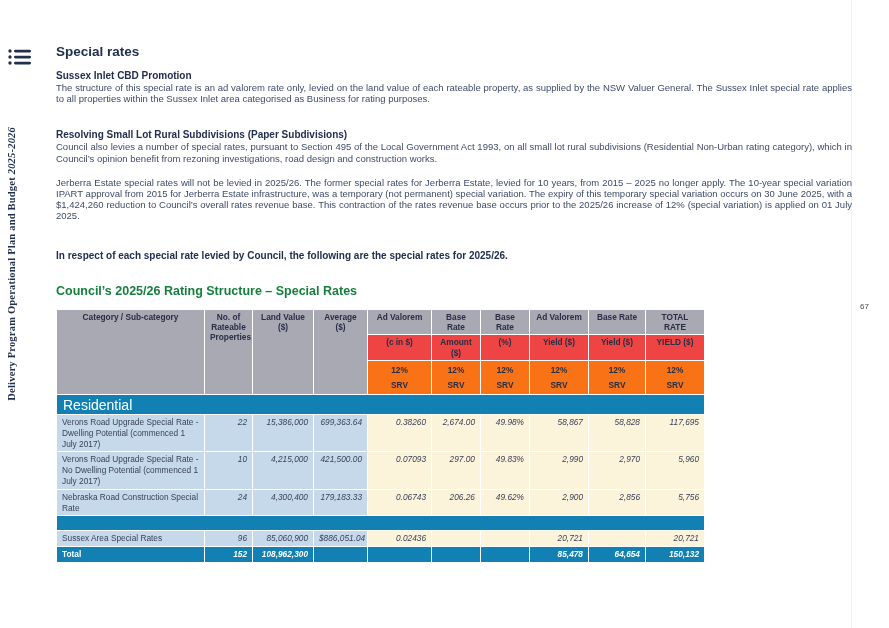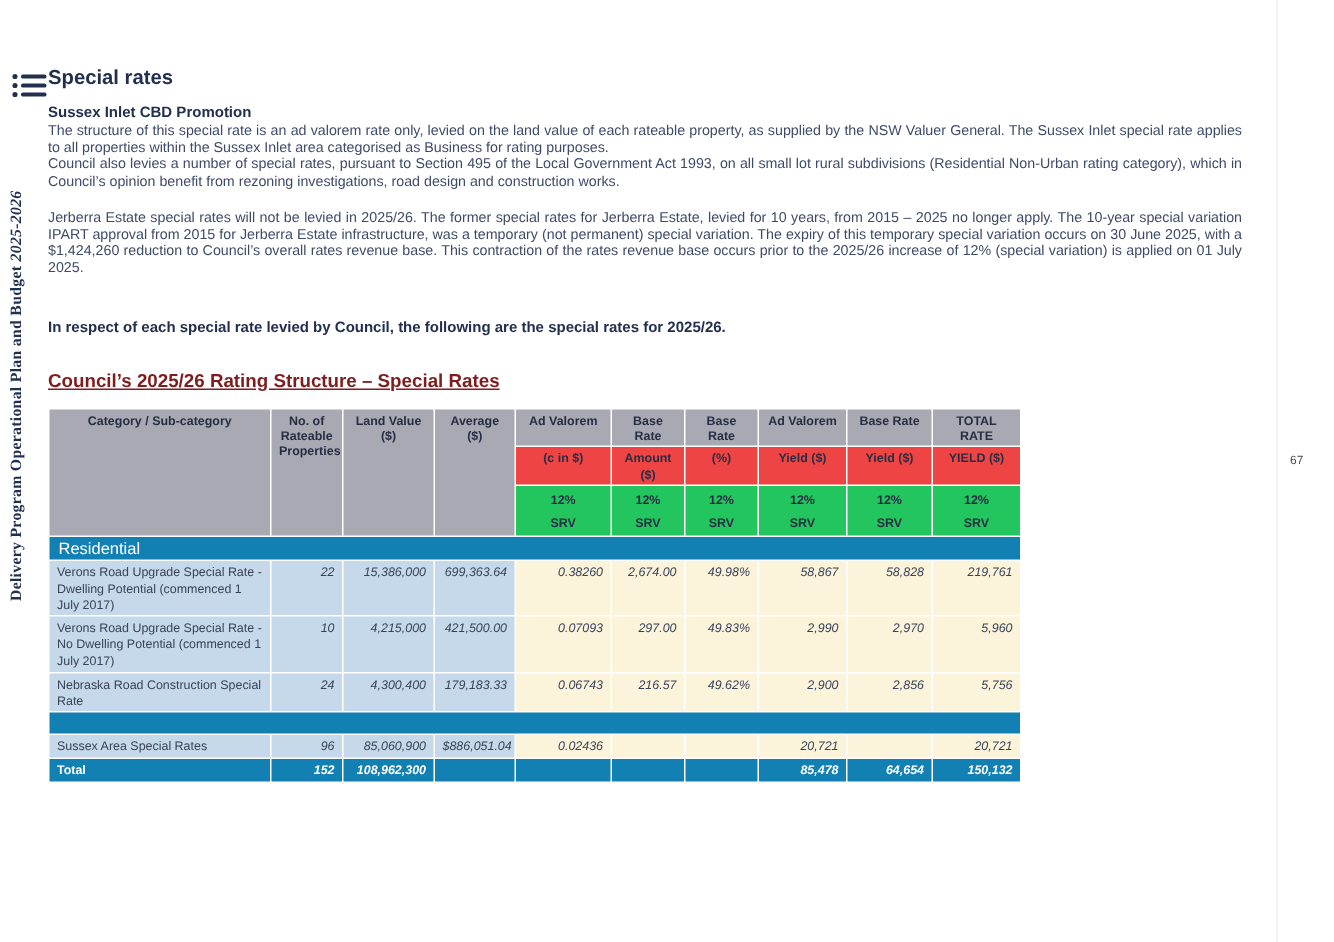--- a/index.html
+++ b/index.html
@@ -18,40 +18,40 @@
     writing-mode:vertical-rl;transform:rotate(180deg);
     font-family:"Liberation Serif", serif;font-weight:bold;
     font-size:10.5px;letter-spacing:.2px;color:#1f3050;white-space:nowrap;
   }
   .sidebar-title .years{font-style:italic;}
 
   .list-icon{position:absolute;left:8px;top:48px;width:24px;height:18px;cursor:pointer;}
 
   .page-number{position:absolute;left:860px;top:302px;font-size:8px;color:#4a4a4a;}
 
-  .content{position:absolute;left:32px;top:44px;width:796px;color:#3e4b68;}
+  .content{position:absolute;left:56px;top:44px;width:796px;color:#3e4b68;}
   .doc-title{font-size:13.5px;font-weight:bold;color:#222f4e;margin:0 0 11px 0;}
   .sec-heading{font-size:10px;font-weight:bold;color:#222f4e;margin:0 0 1px 0;}
   .para{font-size:9.5px;line-height:11.2px;text-align:justify;margin:0;}
   .gap-lg{margin-top:25px;}
   .gap-md{margin-top:13px;}
   .emphasis{font-size:10px;font-weight:bold;color:#222f4e;margin-top:28px;}
-  .table-title{font-size:12.5px;font-weight:bold;color:#7f1d1d;margin-top:23px;text-decoration:underline;}
+  .table-title{font-size:12.5px;font-weight:bold;color:#15803d;margin-top:23px;}
 
   table.rates{
     margin-top:11px;width:638px;table-layout:fixed;
     border-collapse:separate;border-spacing:1.5px;
     font-size:8.3px;color:#39425a;
   }
   table.rates th,table.rates td{padding:2px 5px;vertical-align:top;}
   .pre{white-space:pre-line;}
   .th-gray{background:#a9a9b3;font-weight:bold;text-align:center;color:#272e44;line-height:1.25;padding-top:4px;}
   .th-sub{background:#ef4444;font-weight:bold;text-align:center;color:#272e44;line-height:1.25;padding-top:4px;padding-bottom:4px;}
-  .th-srv{background:#22c55e;font-weight:bold;text-align:center;color:#272e44;line-height:1.75;padding-top:3px;padding-bottom:3px;}
-  tr.band td{background:#1280b3;color:#ffffff;font-size:11px;padding:1.5px 6px;height:11px;}
+  .th-srv{background:#f97316;font-weight:bold;text-align:center;color:#272e44;line-height:1.75;padding-top:3px;padding-bottom:3px;}
+  tr.band td{background:#1280b3;color:#ffffff;font-size:14px;padding:1.5px 6px;height:11px;}
   td.c-blue{background:#c6d9eb;}
   td.c-cream{background:#fbf3da;}
   td.num{text-align:right;font-style:italic;}
   tr.total td{background:#1280b3;color:#ffffff;font-weight:bold;}
   td.cat{text-align:left;line-height:1.3;}
 </style>
 </head>
 <body>
 
 <div class="edge-rule"></div>
@@ -73,20 +73,21 @@
 
 <div class="page-number">67</div>
 
 <div class="content">
 
   <div class="doc-title">Special rates</div>
 
   <div class="sec-heading">Sussex Inlet CBD Promotion</div>
   <div class="para">The structure of this special rate is an ad valorem rate only, levied on the land value of each rateable property, as supplied by the NSW Valuer General. The Sussex Inlet special rate applies to all properties within the Sussex Inlet area categorised as Business for rating purposes.</div>
 
+  <div class="sec-heading gap-lg">Resolving Small Lot Rural Subdivisions (Paper Subdivisions)</div>
   <div class="para">Council also levies a number of special rates, pursuant to Section 495 of the Local Government Act 1993, on all small lot rural subdivisions (Residential Non-Urban rating category), which in Council’s opinion benefit from rezoning investigations, road design and construction works.</div>
   <div class="para gap-md">Jerberra Estate special rates will not be levied in 2025/26. The former special rates for Jerberra Estate, levied for 10 years, from 2015 – 2025 no longer apply. The 10-year special variation IPART approval from 2015 for Jerberra Estate infrastructure, was a temporary (not permanent) special variation. The expiry of this temporary special variation occurs on 30 June 2025, with a $1,424,260 reduction to Council’s overall rates revenue base. This contraction of the rates revenue base occurs prior to the 2025/26 increase of 12% (special variation) is applied on 01 July 2025.</div>
 
   <div class="emphasis">In respect of each special rate levied by Council, the following are the special rates for 2025/26.</div>
 
   <div class="table-title">Council’s 2025/26 Rating Structure – Special Rates</div>
 
   <table class="rates">
     <colgroup>
       <col style="width:147px">
@@ -149,21 +150,21 @@
       <tr>
         <td class="c-blue cat">Verons Road Upgrade Special Rate - Dwelling Potential (commenced 1 July 2017)</td>
         <td class="c-blue num">22</td>
         <td class="c-blue num">15,386,000</td>
         <td class="c-blue num">699,363.64</td>
         <td class="c-cream num">0.38260</td>
         <td class="c-cream num">2,674.00</td>
         <td class="c-cream num">49.98%</td>
         <td class="c-cream num">58,867</td>
         <td class="c-cream num">58,828</td>
-        <td class="c-cream num">219,761</td>
+        <td class="c-cream num">117,695</td>
       </tr>
 
       <tr>
         <td class="c-blue cat">Verons Road Upgrade Special Rate - No Dwelling Potential (commenced 1 July 2017)</td>
         <td class="c-blue num">10</td>
         <td class="c-blue num">4,215,000</td>
         <td class="c-blue num">421,500.00</td>
         <td class="c-cream num">0.07093</td>
         <td class="c-cream num">297.00</td>
         <td class="c-cream num">49.83%</td>
@@ -171,21 +172,21 @@
         <td class="c-cream num">2,970</td>
         <td class="c-cream num">5,960</td>
       </tr>
 
       <tr>
         <td class="c-blue cat">Nebraska Road Construction Special Rate</td>
         <td class="c-blue num">24</td>
         <td class="c-blue num">4,300,400</td>
         <td class="c-blue num">179,183.33</td>
         <td class="c-cream num">0.06743</td>
-        <td class="c-cream num">216.57</td>
+        <td class="c-cream num">206.26</td>
         <td class="c-cream num">49.62%</td>
         <td class="c-cream num">2,900</td>
         <td class="c-cream num">2,856</td>
         <td class="c-cream num">5,756</td>
       </tr>
 
       <tr class="band">
         <td colspan="10"></td>
       </tr>
 

